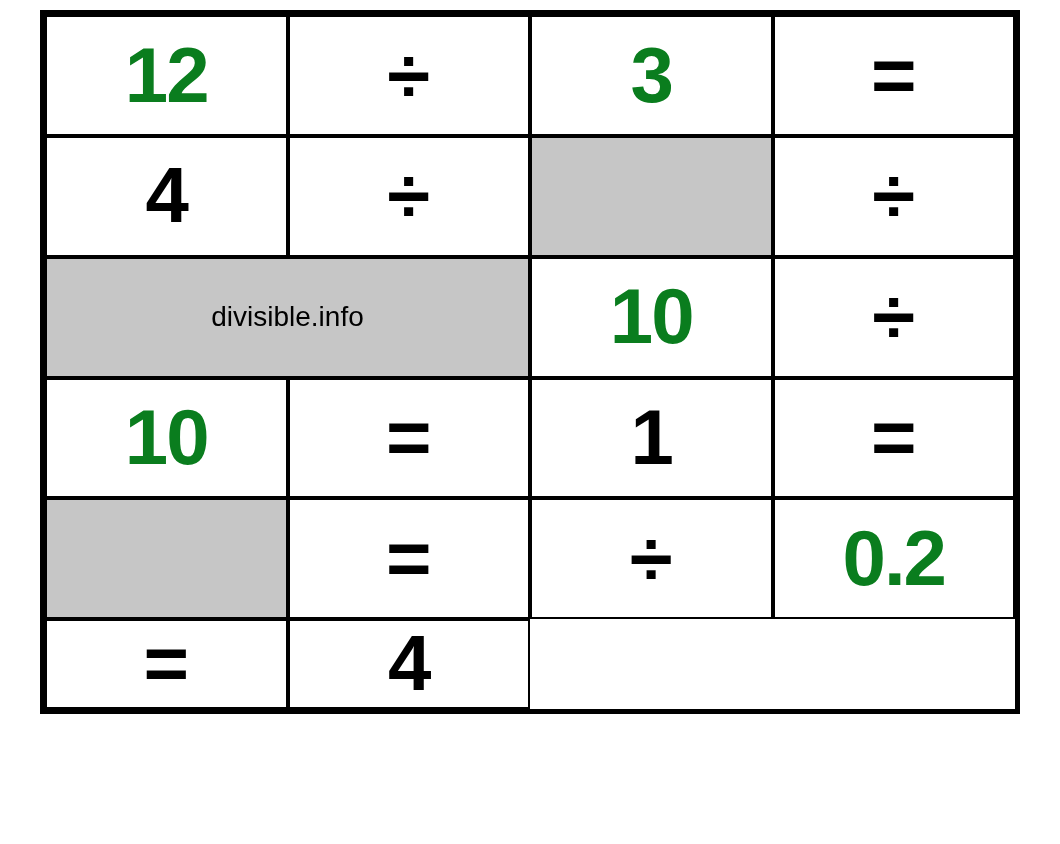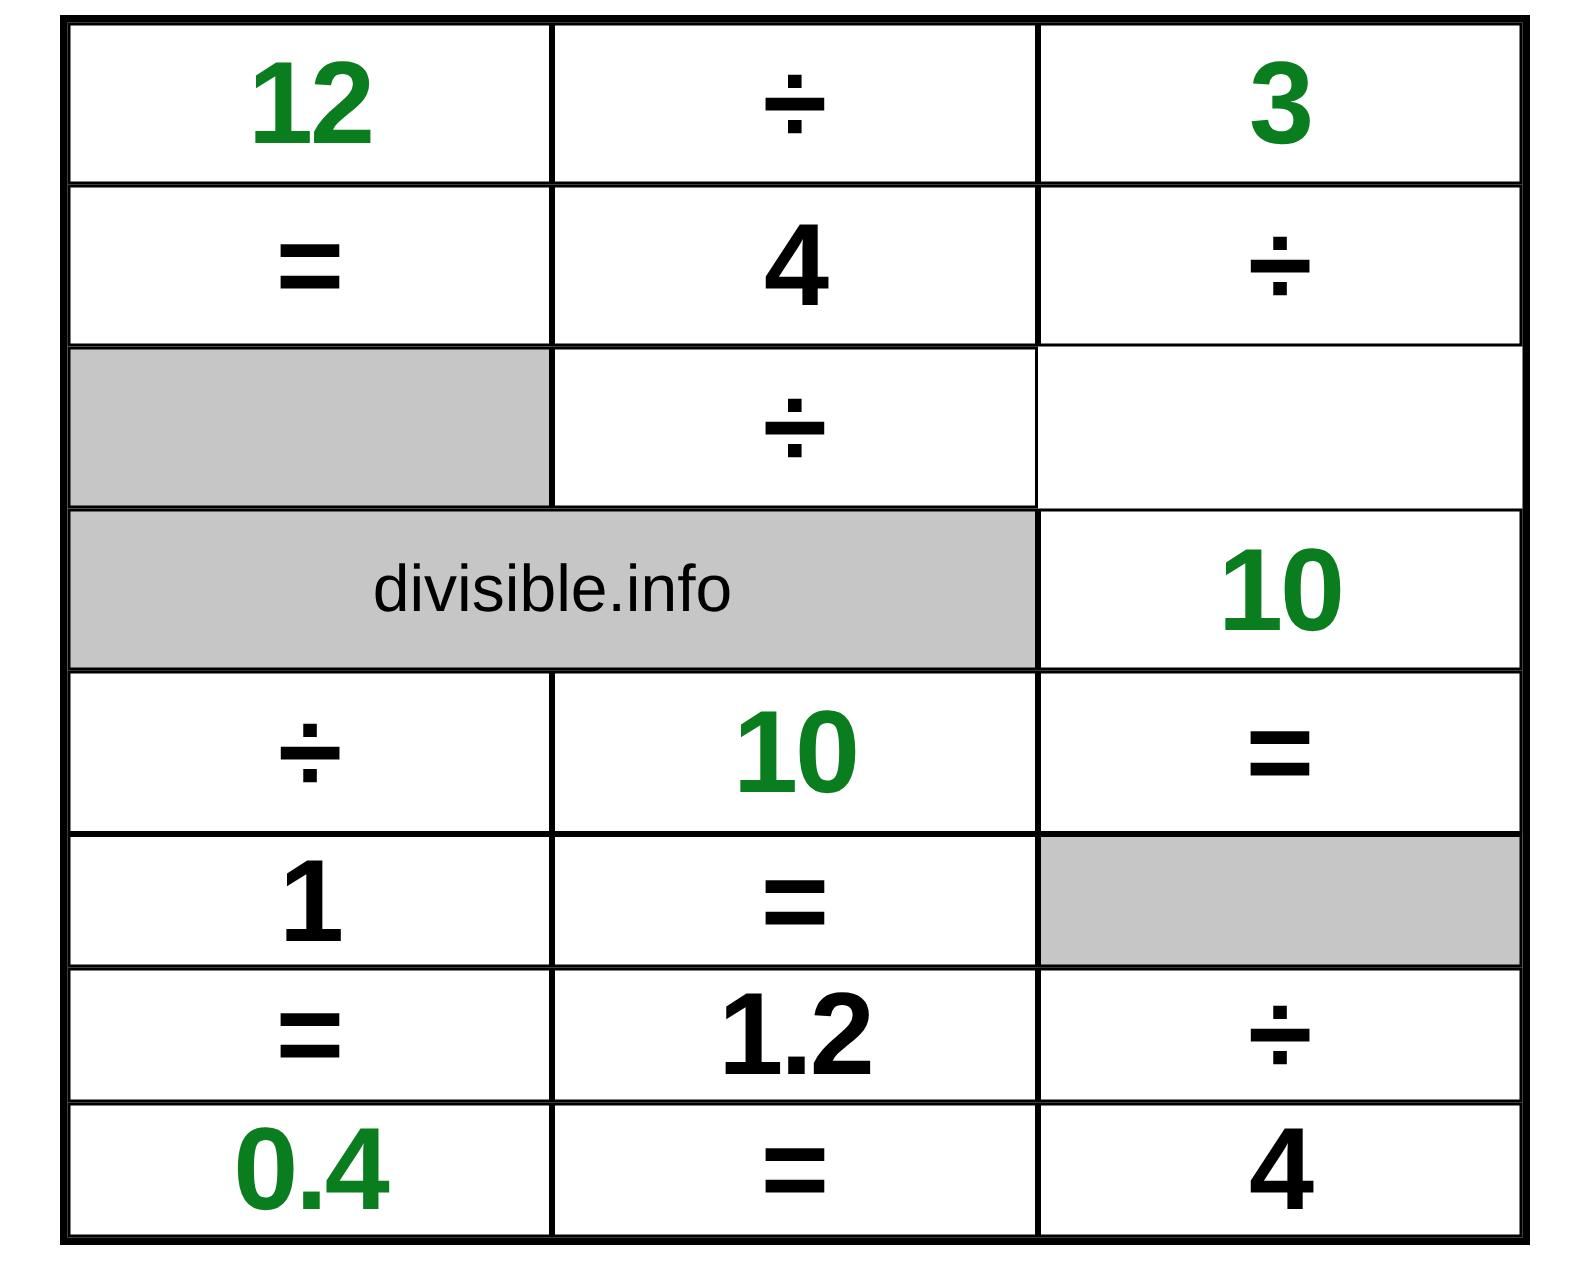--- a/index.html
+++ b/index.html
@@ -8,41 +8,41 @@
     width: 1060px;
     height: 844px;
     background: #ffffff;
     font-family: "Helvetica Neue", Helvetica, Arial, sans-serif;
   }
   .wrap {
     position: absolute;
     left: 40px;
     top: 10px;
     width: 980px;
-    height: 820px;
+    height: 704px;
     border: 5px solid #000;
     box-sizing: border-box;
     display: grid;
-    grid-template-columns: repeat(3, 1fr);
+    grid-template-columns: repeat(4, 1fr);
     grid-template-rows: repeat(5, 1fr);
   }
   .cell {
     border: 2px solid #000;
     display: flex;
     align-items: center;
     justify-content: center;
     box-sizing: border-box;
     text-align: center;
     line-height: 1.1;
   }
   .num { font-size: 78px; font-weight: 700; color: #000; letter-spacing: -2px; }
   .green { color: #0a7d1e; }
   .op { font-size: 78px; font-weight: 700; color: #000; }
   .grey { background: #c6c6c6; }
-  .label { font-size: 44px; font-weight: 400; color: #000; }
+  .label { font-size: 28px; font-weight: 400; color: #000; }
   .span2 { grid-column: span 2; }
 </style>
 </head>
 <body>
 
 <div class="wrap">
 
   <div class="cell">
       <span class="num green">12</span>
     </div>
@@ -88,27 +88,24 @@
 
   <div class="cell">
       <span class="op">=</span>
     </div>
   <div class="cell grey"></div>
   <div class="cell">
       <span class="op">=</span>
     </div>
 
   <div class="cell">
-      <span class="num">1.2</span>
-    </div>
-  <div class="cell">
       <span class="op">÷</span>
     </div>
   <div class="cell">
-      <span class="num green">0.4</span>
+      <span class="num green">0.2</span>
     </div>
   <div class="cell">
       <span class="op">=</span>
     </div>
   <div class="cell">
       <span class="num">4</span>
     </div>
 
 </div>
 

